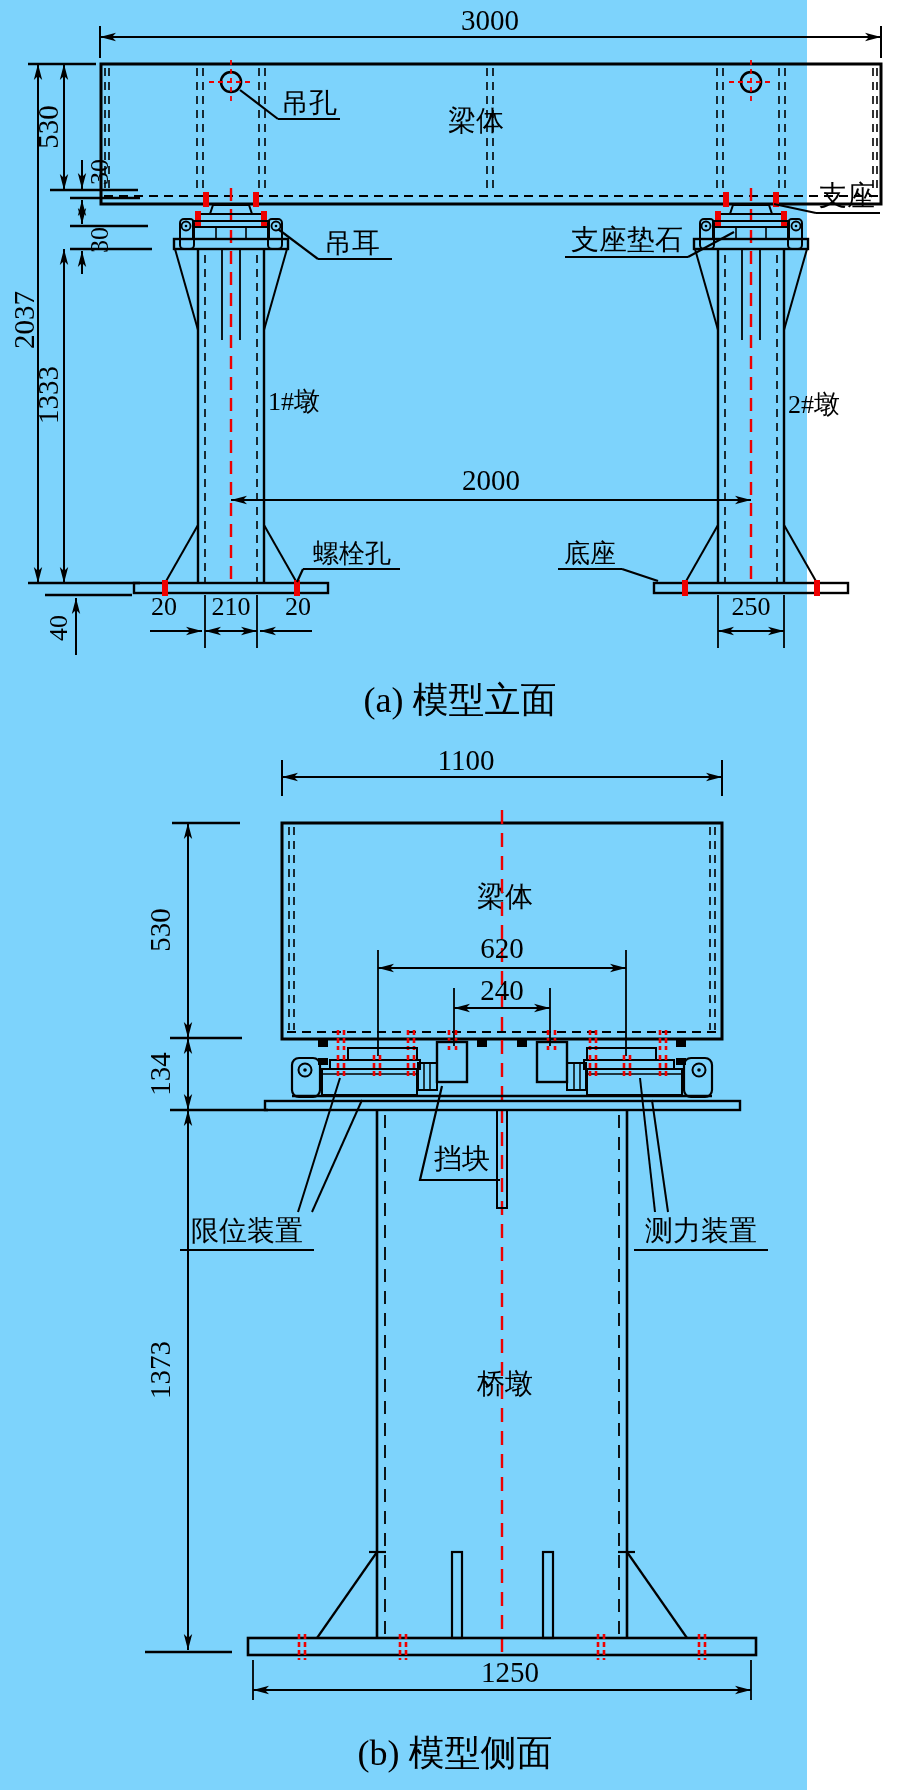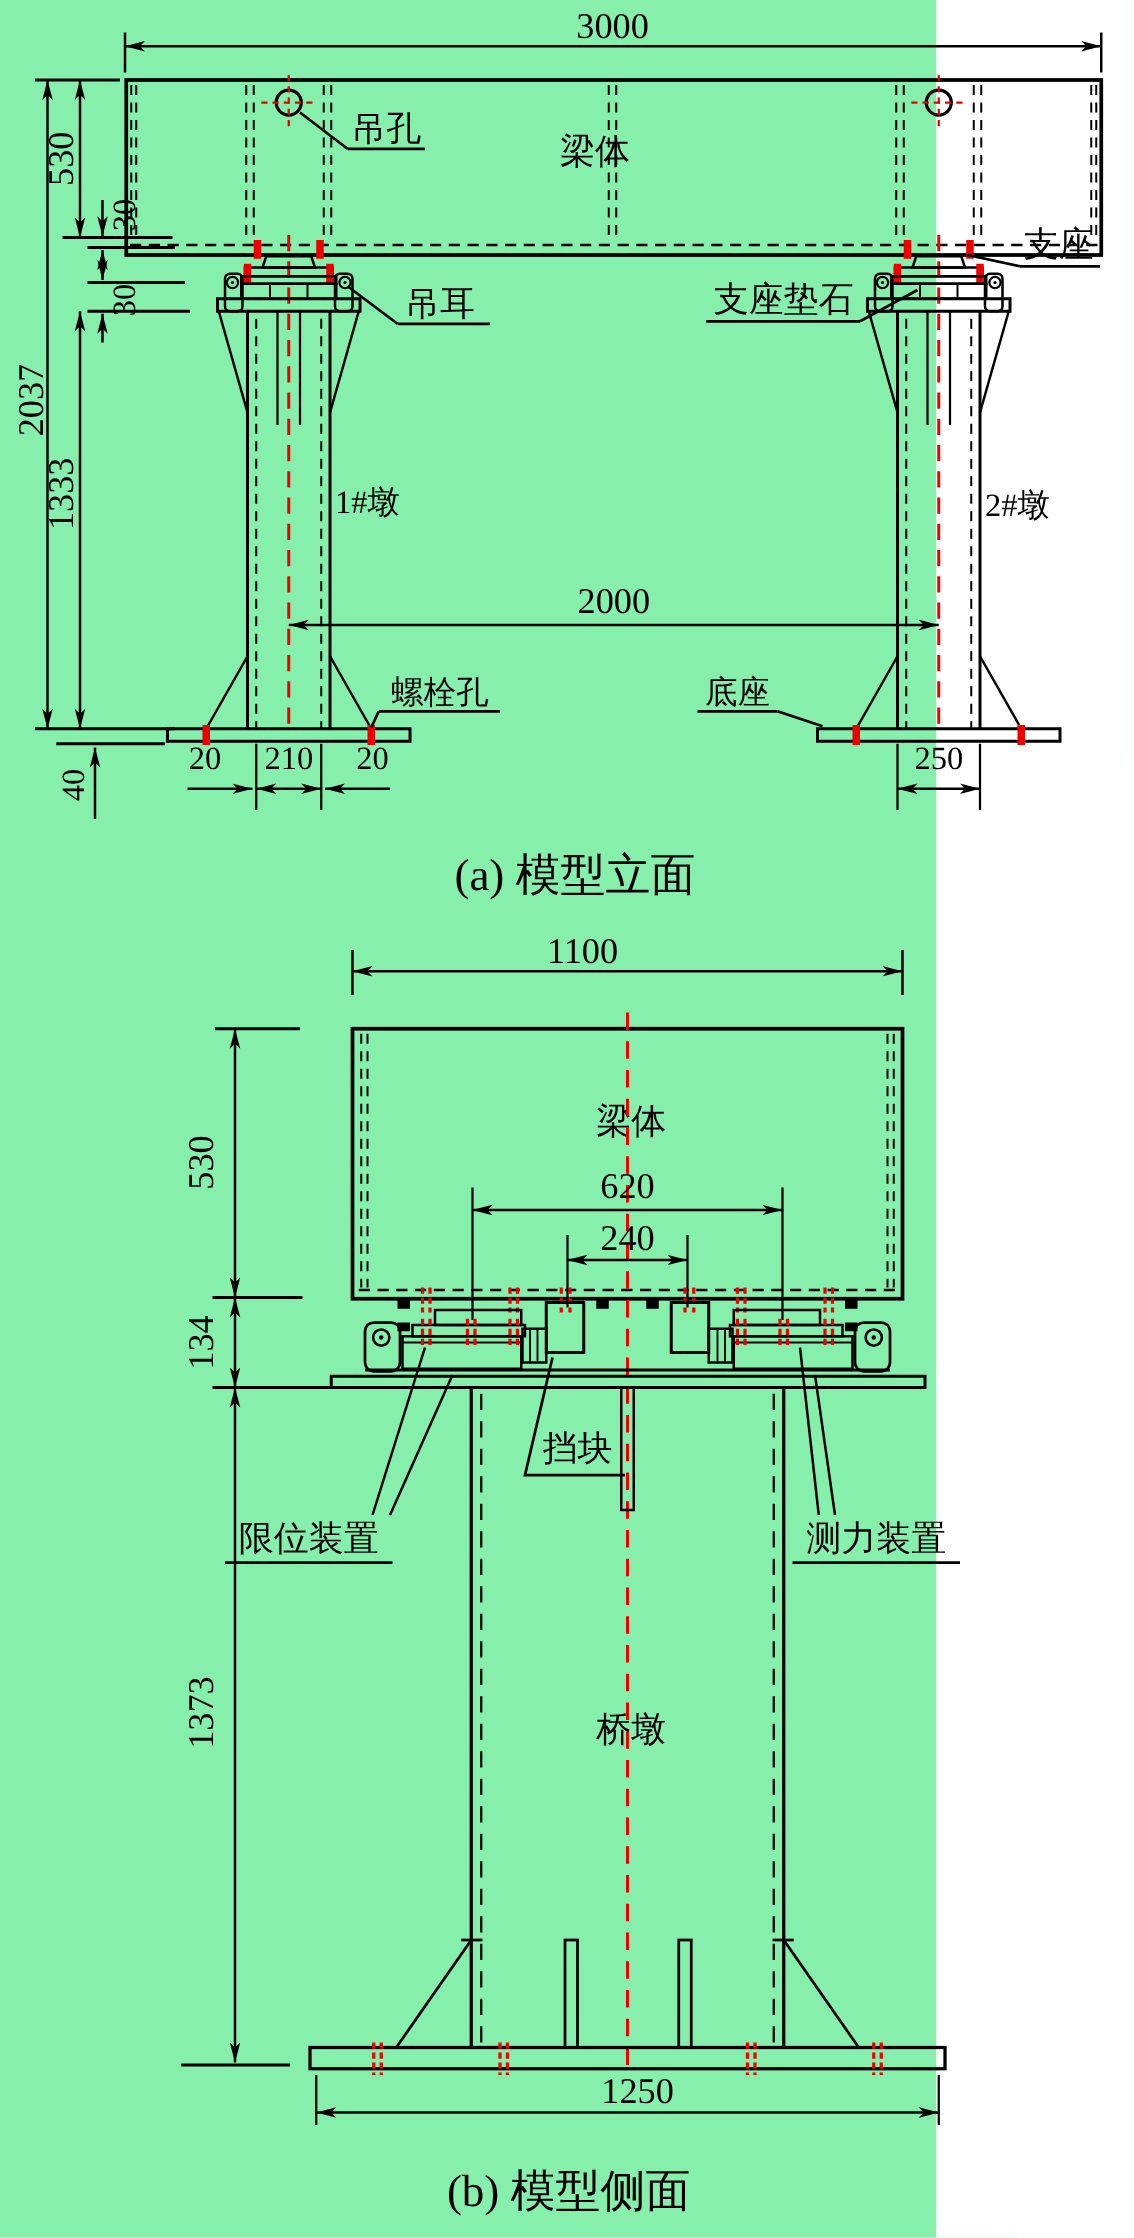--- a/index.html
+++ b/index.html
@@ -1,16 +1,16 @@
 <!DOCTYPE html>
 <html><head>
 <meta charset="utf-8">
 <style>
   html,body{margin:0;padding:0;background:#ffffff;}
-  .page{width:749px;height:1790px;background:#86efac;}
+  .page{width:807px;height:1790px;background:#7dd3fc;}
   svg{display:block;}
   text{fill:#000;font-family:"Liberation Serif","DejaVu Serif",serif;}
   .dim{font-size:29px;}
   .lbl{font-size:28px;}
   .sm{font-size:26px;}
   .cap{font-size:36px;}
   .ink{stroke:#000;fill:none;}
   .red{stroke:#ee0000;fill:none;}
 </style>
 </head>

